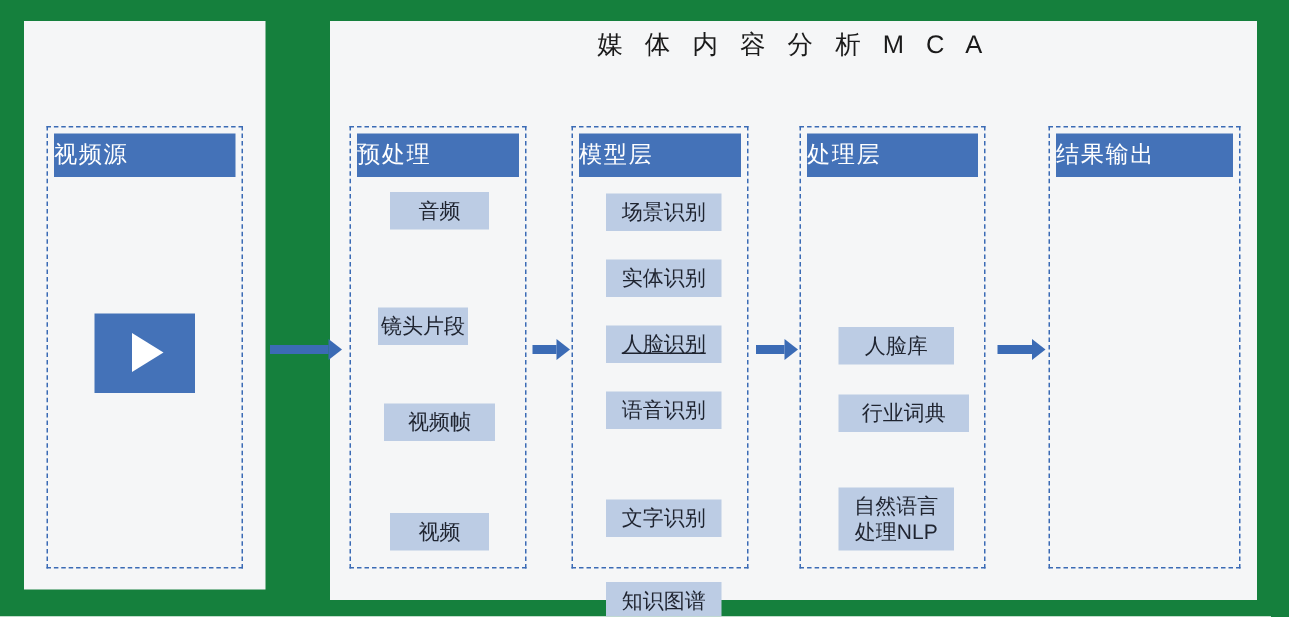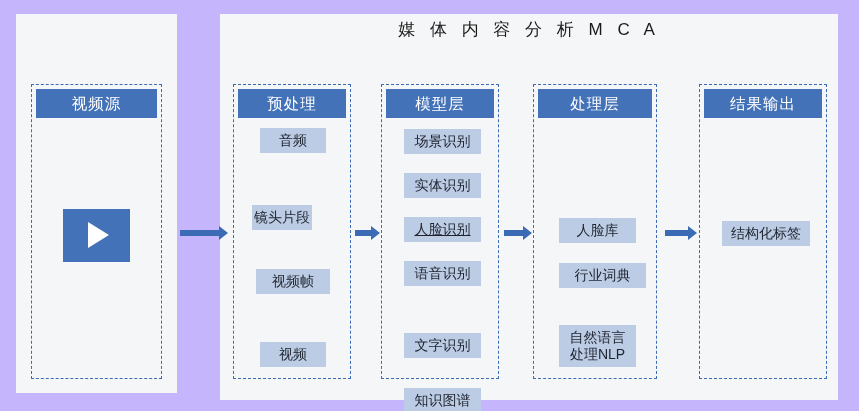--- a/index.html
+++ b/index.html
@@ -8,21 +8,21 @@
     padding: 0;
     background: #ffffff;
   }
   body {
     font-family: "Liberation Sans", "DejaVu Sans", sans-serif;
   }
   #canvas {
     position: relative;
     width: 859px;
     height: 411px;
-    background: #c4b5fd;
+    background: #15803d;
     overflow: hidden;
   }
 
   
   .panel {
     position: absolute;
     background: #f5f6f7;
   }
   #panel-left  { left: 16px;  top: 14px; width: 161px; height: 379px; }
   #panel-right { left: 220px; top: 14px; width: 618px; height: 386px; }
@@ -53,21 +53,21 @@
   .col-header {
     position: absolute;
     left: 4px;
     right: 4px;
     top: 4px;
     height: 29px;
     background: #4472b8;
     color: #ffffff;
     font-size: 15.5px;
     line-height: 29px;
-    text-align: center;
+    text-align: left;
     letter-spacing: 1px;
     white-space: nowrap;
   }
 
   
   .chip {
     position: absolute;
     background: #bcccE4;
     color: #1f2430;
     font-size: 14px;
@@ -157,21 +157,20 @@
   <div class="column" style="left:533px; top:84px; width:124px; height:295px;">
     <div class="col-header">处理层</div>
     <div class="chip" style="left:25px; top:104px; width:77px; height:25px;margin-top:29px;">人脸库</div>
     <div class="chip" style="left:25px; top:178px; width:87px; height:25px;">行业词典</div>
     <div class="chip" style="left:25px; top:240px; width:77px; height:42px;">自然语言
 处理NLP</div>
   </div>
 
   <div class="column" style="left:699px; top:84px; width:128px; height:295px;">
     <div class="col-header">结果输出</div>
-    <div class="chip" style="left:22px; top:136px; width:88px; height:25px;">结构化标签</div>
   </div>
 
   <div class="arrow" style="left:180px; top:226px; width:48px;">
     <div class="shaft" style="width:39px;"></div>
     <div class="head" style="left:39px;"></div>
   </div>
 
   <div class="arrow" style="left:355px; top:226px; width:25px;">
     <div class="shaft" style="width:16px;"></div>
     <div class="head" style="left:16px;"></div>

